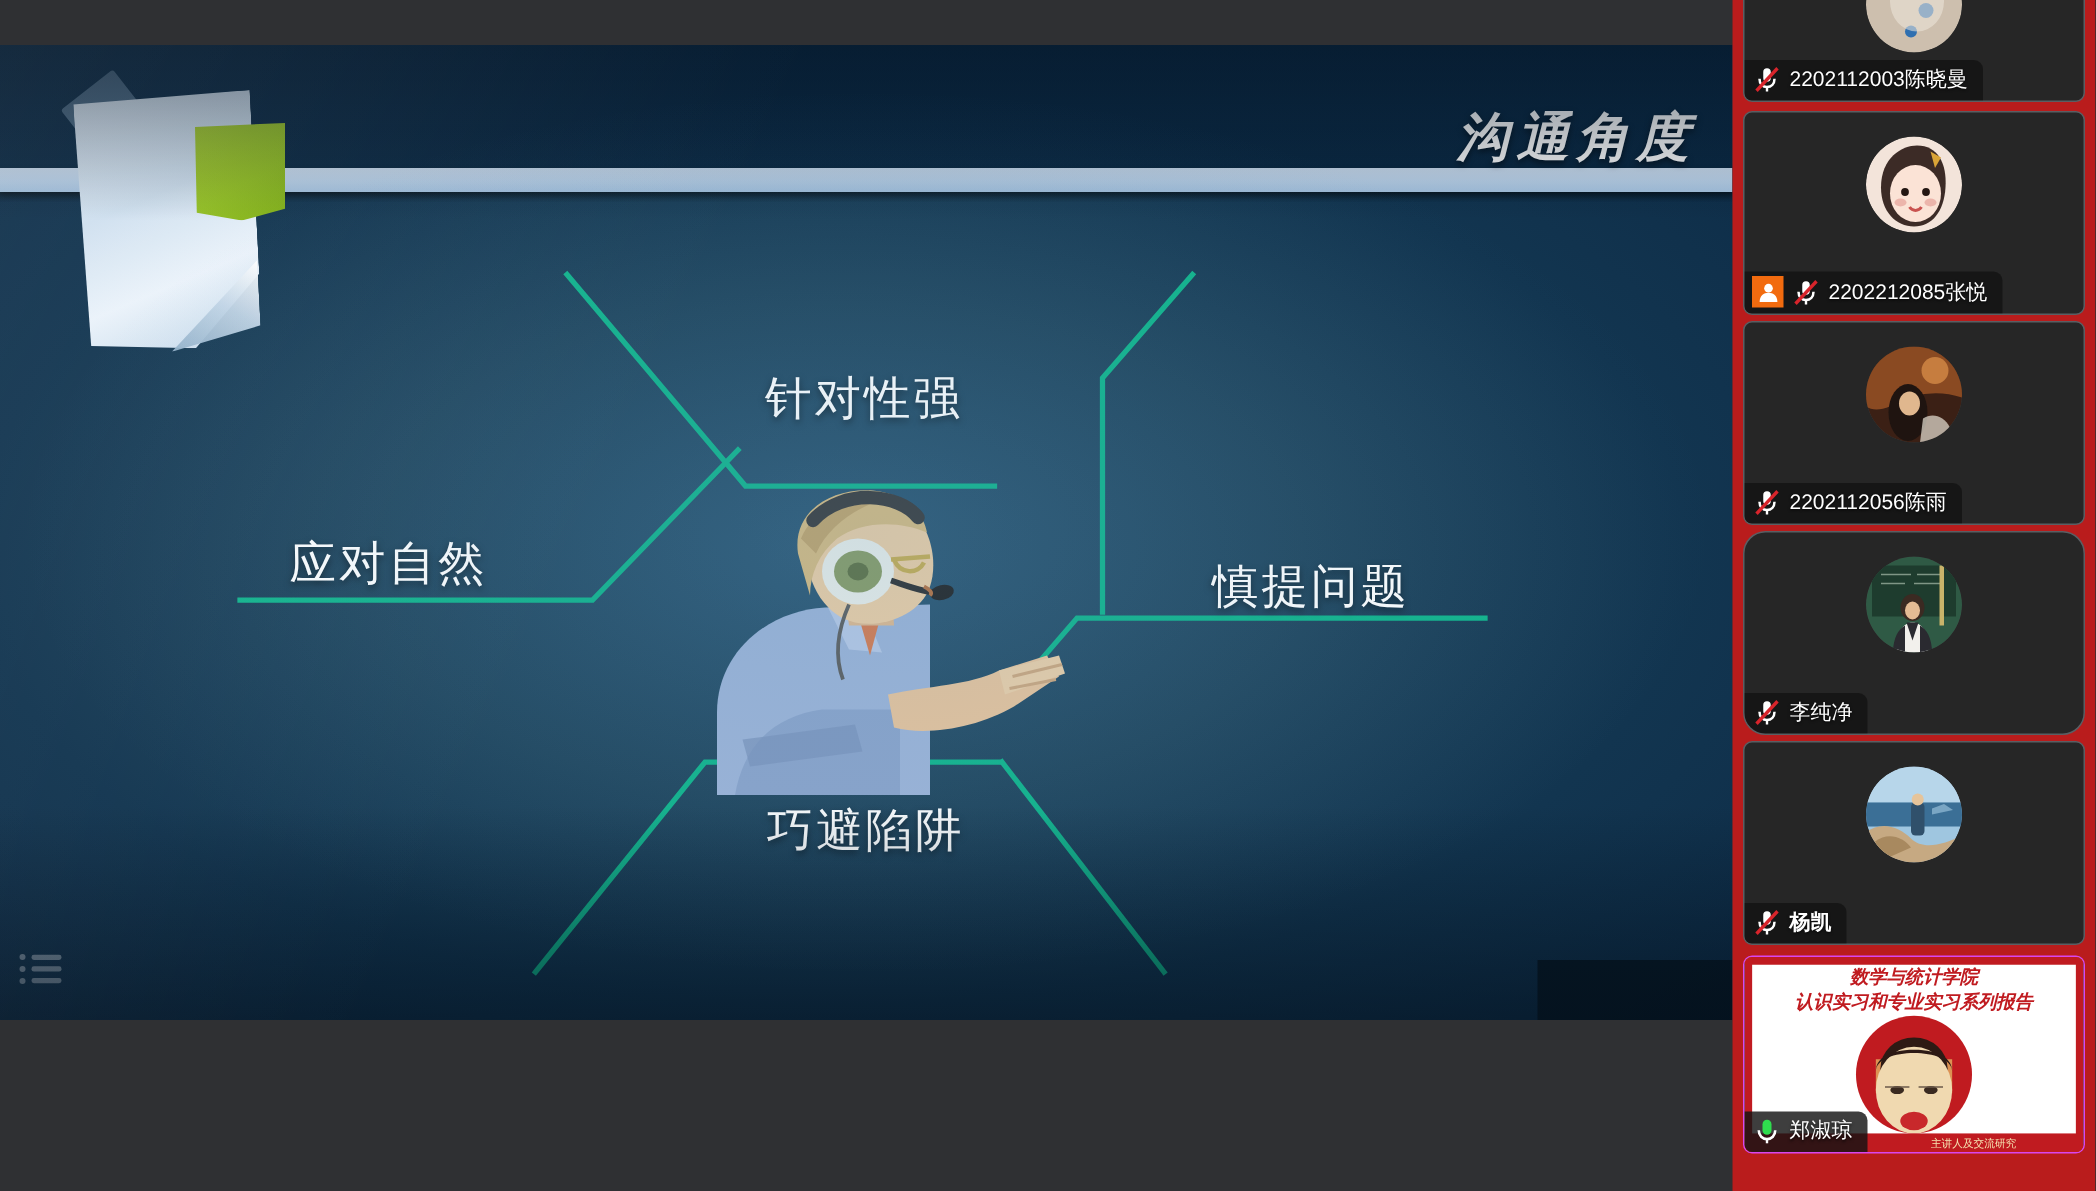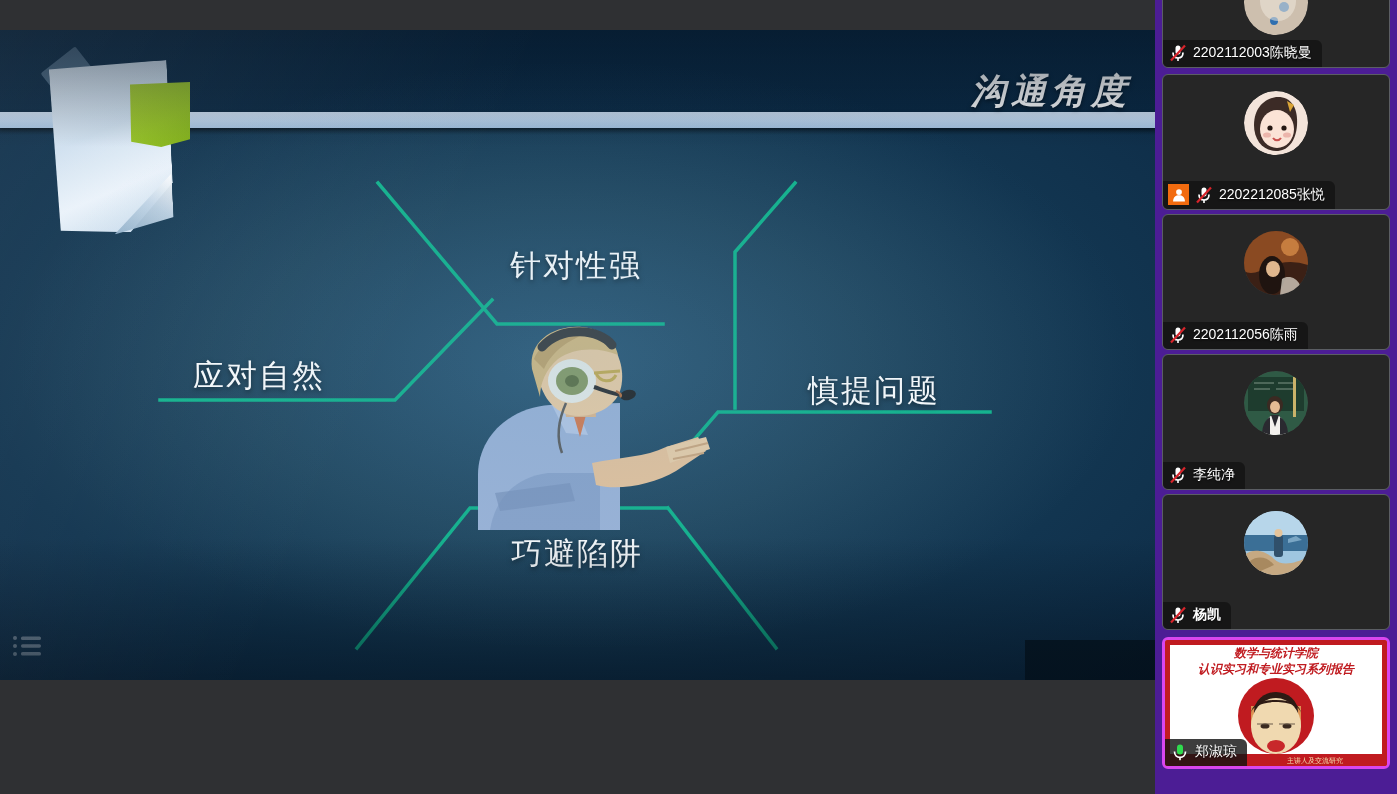--- a/index.html
+++ b/index.html
@@ -100,32 +100,32 @@
 
   .slide-listicon{position:absolute;left:12px;bottom:22px;width:30px;height:24px;opacity:.55;}
   .slide-darkpatch{
     position:absolute;right:0;bottom:0;width:130px;height:40px;
     background:#06141f;opacity:.85;
   }
 
   
   .people{
     position:absolute;right:0;top:0;width:242px;height:794px;
-    background:#4c1d95;
+    background:#b91c1c;
     padding:0;box-sizing:border-box;
   }
   .pcard{
     position:absolute;left:7px;width:228px;
     background:#262626;
     border:1px solid #5b5e63;
     border-radius:6px;
     box-sizing:border-box;
     overflow:hidden;
   }
-  .pcard.speaking{border:3px solid #d946ef;}
+  .pcard.speaking{border:1px solid #d946ef;}
   .avatar{
     position:absolute;left:50%;transform:translateX(-50%);
     border-radius:50%;overflow:hidden;
     background:#3a3a3a;
   }
   .namebar{
     position:absolute;left:0;bottom:0;
     display:flex;align-items:center;gap:5px;
     background:rgba(20,20,20,.82);
     padding:3px 10px 4px 5px;
@@ -319,21 +319,21 @@
             <rect x="7.5" y="2.5" width="5" height="9" rx="2.5" fill="#fff"></rect>
             <path d="M5,9.5 C5,13 7.2,15 10,15 C12.8,15 15,13 15,9.5" stroke="#fff" stroke-width="1.7" fill="none"></path>
             <rect x="9.2" y="15" width="1.6" height="3" fill="#fff"></rect>
             <line x1="3" y1="17.5" x2="17" y2="2.5" stroke="#d8242b" stroke-width="2.2"></line>
           </svg>
         </span>
         <span class="pname">2202112056陈雨</span>
       </div>
     </div>
 
-    <div class="pcard" style="top:354px;height:136px;">
+    <div class="pcard" style="top:354px;height:136px;border-radius:15px;">
       <div class="avatar" style="top:16px;width:64px;height:64px;">
         <svg viewBox="0 0 64 64" width="64" height="64">
           <circle cx="32" cy="32" r="32" fill="#2f5a45"></circle>
           <rect x="4" y="6" width="56" height="34" fill="#1e3c2e"></rect>
           <g stroke="#cfe0cf" stroke-width="1" opacity=".55">
             <line x1="10" y1="12" x2="30" y2="12"></line>
             <line x1="34" y1="12" x2="52" y2="12"></line>
             <line x1="10" y1="18" x2="26" y2="18"></line>
             <line x1="32" y1="18" x2="50" y2="18"></line>
           </g>

